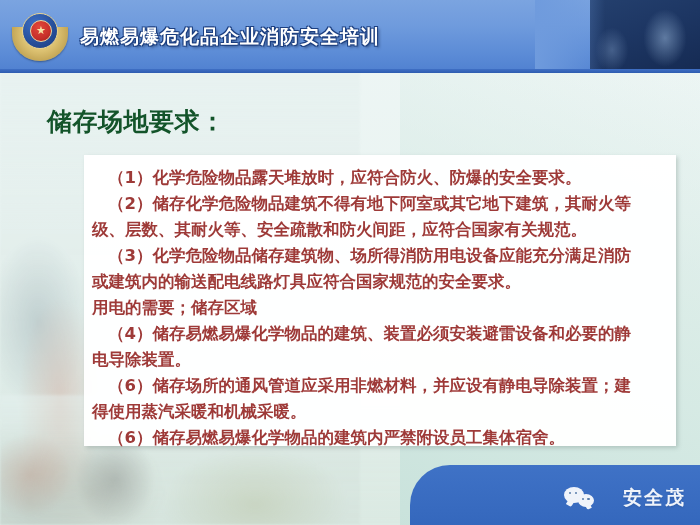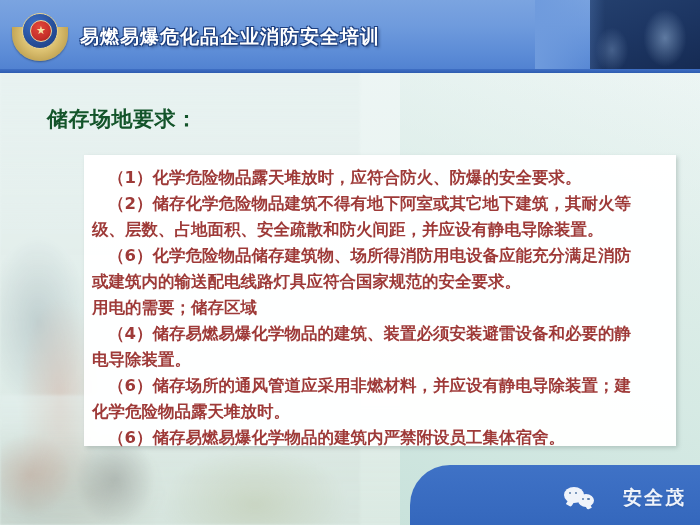--- a/index.html
+++ b/index.html
@@ -172,21 +172,21 @@
       1px -1px 0 #1c3f80,
       -1px -1px 0 #1c3f80,
       2px 2px 3px rgba(10,25,60,.55);
   }
 
   
   .slide-heading {
     position: absolute;
     left: 47px;
     top: 105px;
-    font-size: 21px;
+    font-size: 25px;
     font-weight: bold;
     color: #13542a;
     letter-spacing: .5px;
     white-space: nowrap;
   }
 
   
   .content-box {
     position: absolute;
     left: 84px;
@@ -307,28 +307,28 @@
     <div class="header-title">易燃易爆危化品企业消防安全培训</div>
   </div>
   <div class="header-underline"></div>
 
   <div class="slide-heading">储存场地要求：</div>
 
   <div class="content-box">
     <div class="content-lines">
         <span class="line indent">（1）化学危险物品露天堆放时，应符合防火、防爆的安全要求。</span>
         <span class="line indent">（2）储存化学危险物品建筑不得有地下阿室或其它地下建筑，其耐火等</span>
-        <span class="line">级、层数、占地面积、安全疏散和防火间距，并应设有静电导除装置。</span>
-        <span class="line indent">（6）化学危险物品储存建筑物、场所得消防用电设备应能充分满足消防</span>
+        <span class="line">级、层数、其耐火等、安全疏散和防火间距，应符合国家有关规范。</span>
+        <span class="line indent">（3）化学危险物品储存建筑物、场所得消防用电设备应能充分满足消防</span>
         <span class="line">或建筑内的输送配电线路灯具应符合国家规范的安全要求。</span>
         <span class="line">用电的需要；储存区域</span>
         <span class="line indent">（4）储存易燃易爆化学物品的建筑、装置必须安装避雷设备和必要的静</span>
         <span class="line">电导除装置。</span>
         <span class="line indent">（6）储存场所的通风管道应采用非燃材料，并应设有静电导除装置；建</span>
-        <span class="line">化学危险物品露天堆放时。</span>
+        <span class="line">得使用蒸汽采暖和机械采暖。</span>
         <span class="line indent">（6）储存易燃易爆化学物品的建筑内严禁附设员工集体宿舍。</span>
       </div>
   </div>
 
   <div class="watermark">
     <div class="wechat-icon">
       <div class="bub1"></div>
       <div class="bub2"></div>
       <i class="d1"></i>
       <i class="d2"></i>

